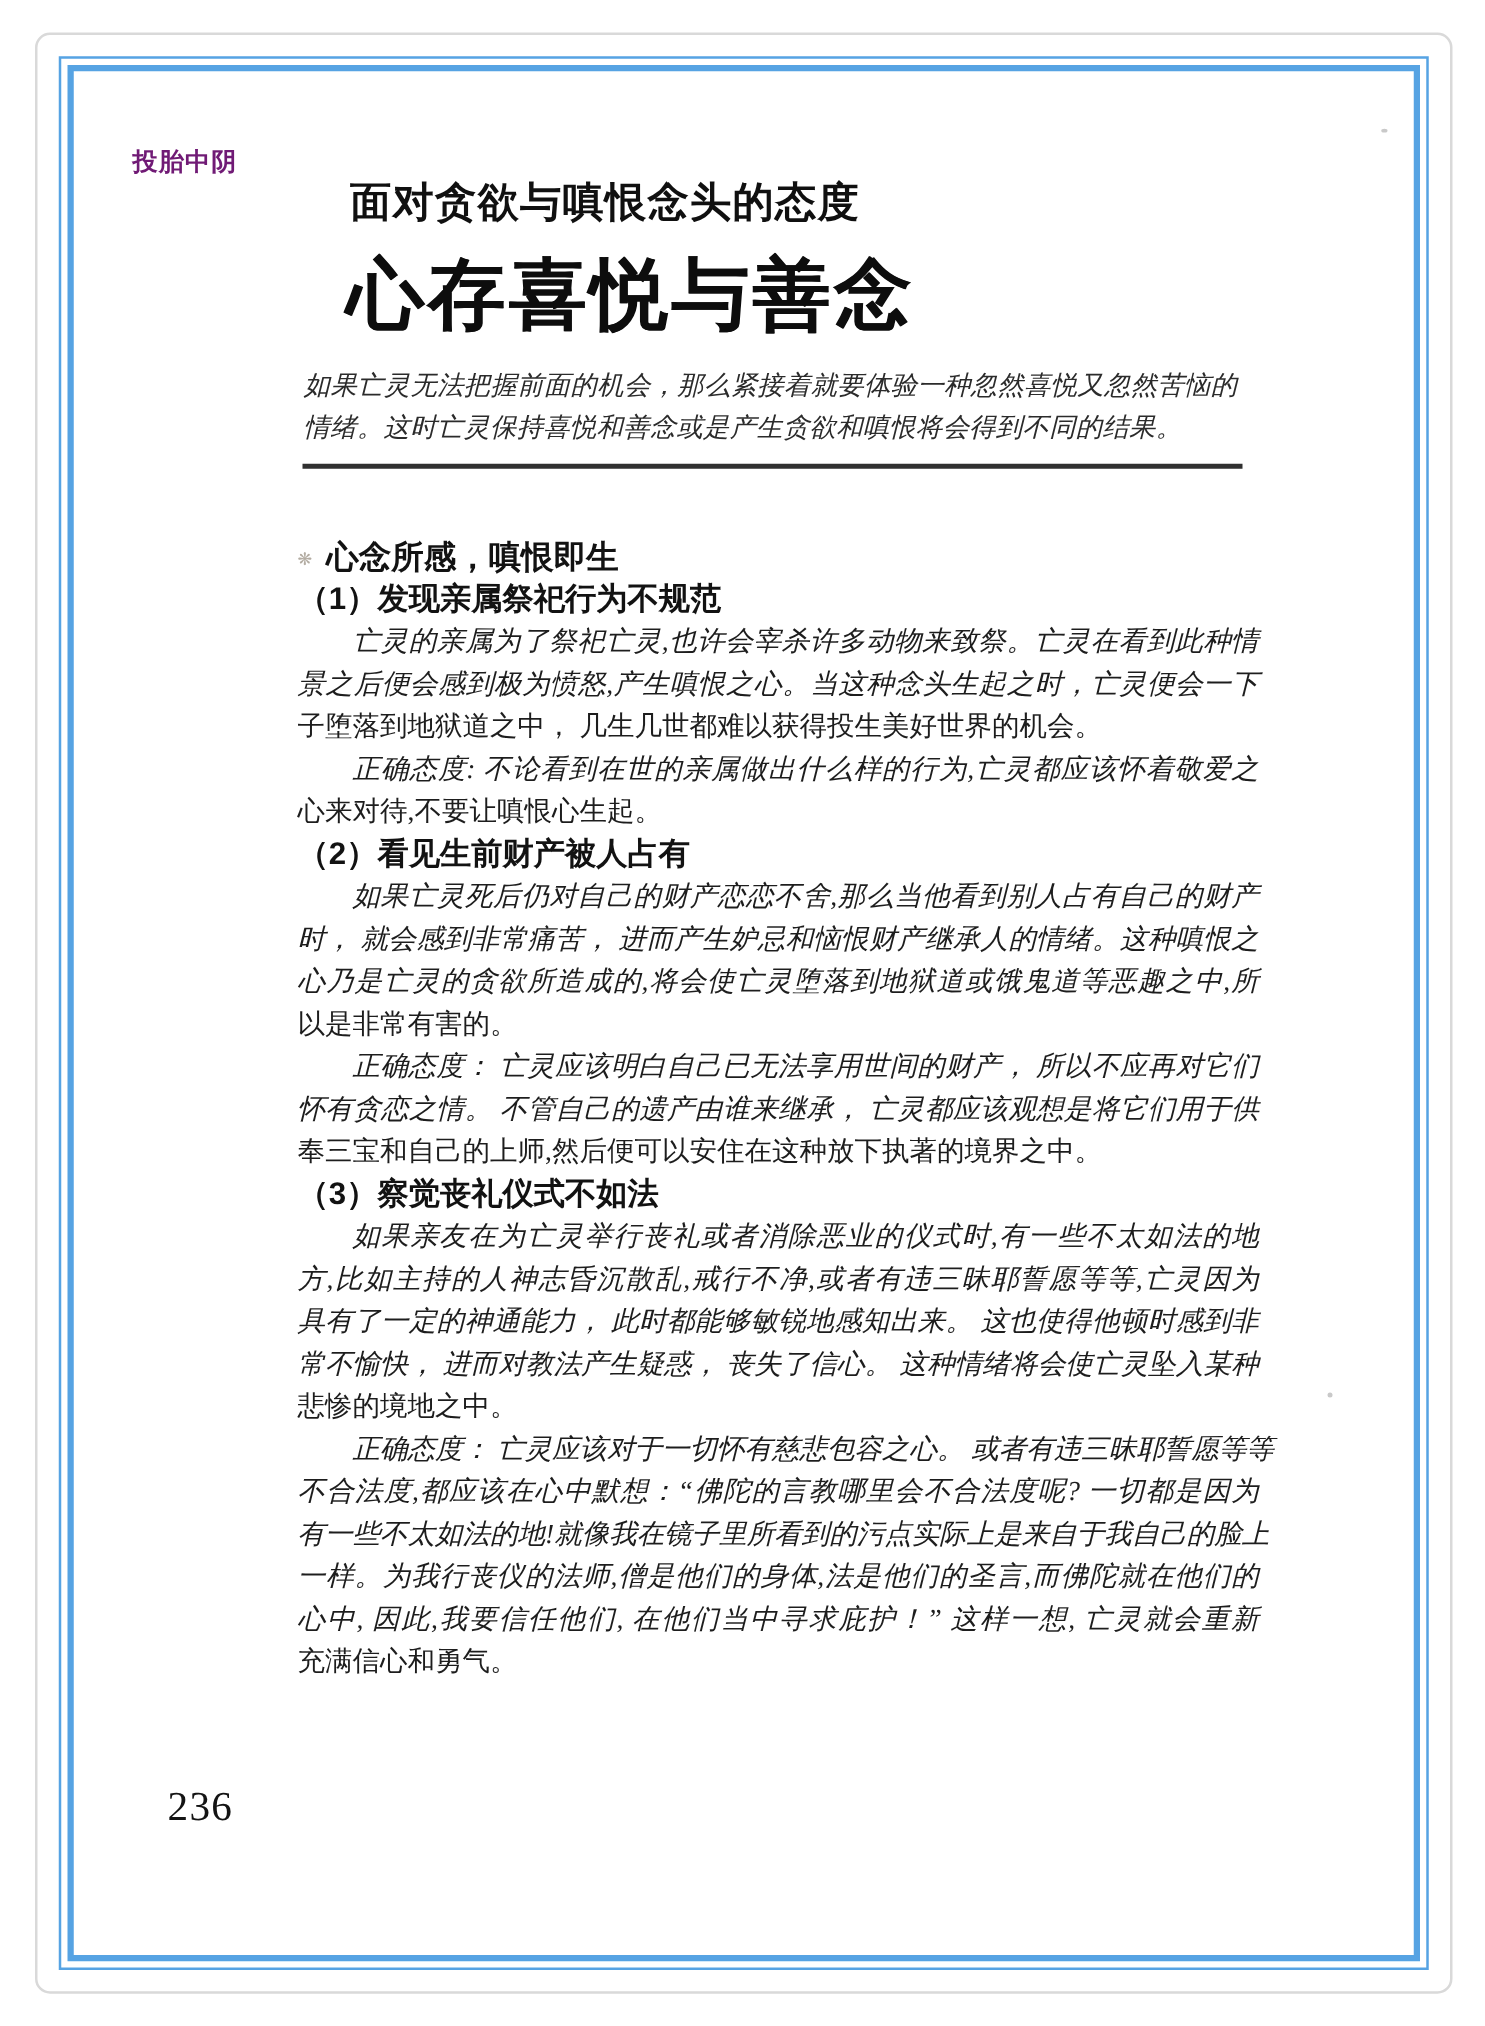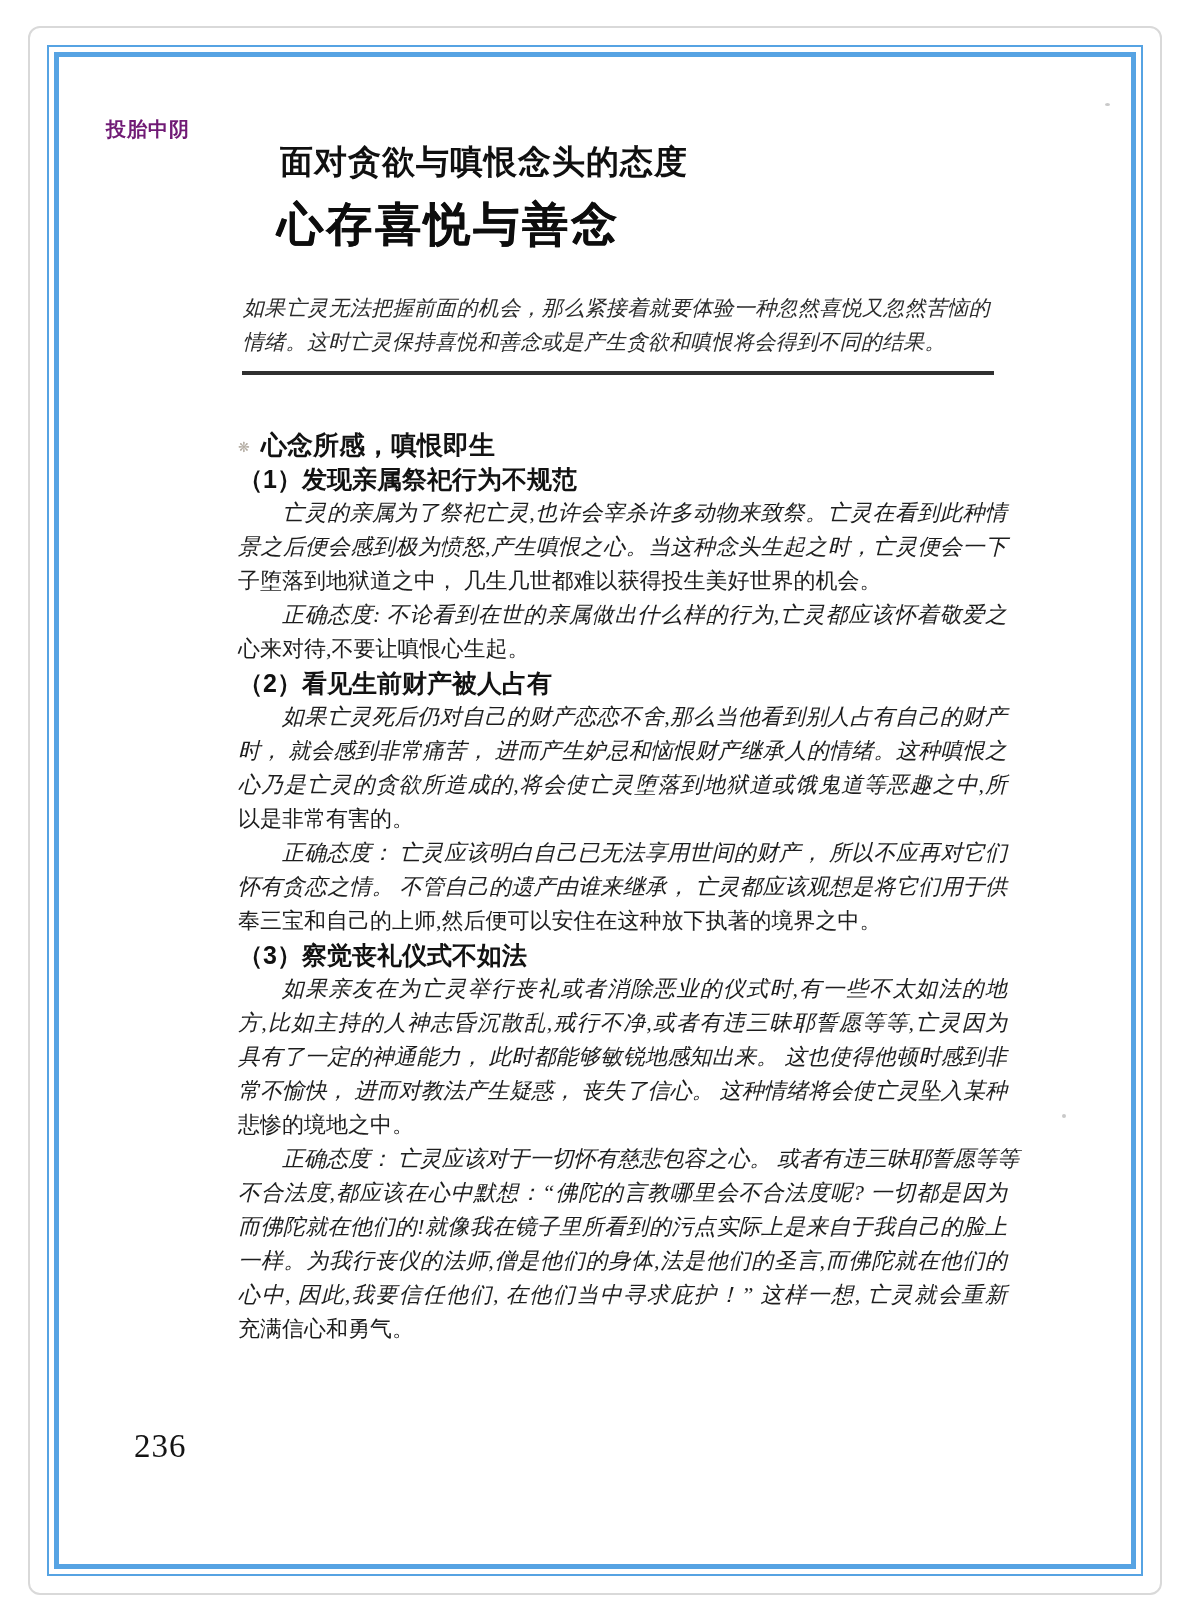--- a/index.html
+++ b/index.html
@@ -13,21 +13,21 @@
   .frame-thin{position:absolute;left:47px;top:45px;right:45px;bottom:45px;
     border:2px solid #56a3e3;}
   .frame-thick{position:absolute;left:54px;top:52px;right:52px;bottom:52px;
     border:5px solid #56a3e3;}
   
   .margin-label{position:absolute;left:106px;top:116px;font-family:Liberation Mono, monospace;
     font-weight:bold;font-size:20px;color:#701a75;letter-spacing:1px;white-space:nowrap;}
   .chapter-subtitle{position:absolute;left:280px;top:140px;font-family:"Liberation Sans",sans-serif;
     font-weight:bold;font-size:33px;color:#101010;letter-spacing:1px;white-space:nowrap;}
   .chapter-title{position:absolute;left:277px;top:194px;font-family:"DejaVu Serif",serif;
-    font-weight:900;font-size:46px;color:#0d0d0d;letter-spacing:3px;white-space:nowrap;
+    font-weight:900;font-size:62px;color:#0d0d0d;letter-spacing:3px;white-space:nowrap;
     text-shadow:0.6px 0 0 currentColor;}
   
   .intro{position:absolute;left:243px;top:291px;width:747px;
     font-style:italic;font-size:21px;color:#2b2b2b;letter-spacing:0.3px;}
   .intro .iline{height:34px;line-height:34px;white-space:nowrap;}
   .intro .iline.fill{text-align:justify;text-align-last:justify;}
   .divider{position:absolute;left:242px;top:371px;width:752px;height:4px;background:#303030;}
   
   #content{position:absolute;left:238px;top:428px;width:769px;}
   .row{height:34px;line-height:34px;white-space:nowrap;overflow:visible;}
@@ -87,21 +87,21 @@
       <div class="row line fill">怀有贪恋之情。 不管自己的遗产由谁来继承， 亡灵都应该观想是将它们用于供</div>
       <div class="row line">奉三宝和自己的上师,然后便可以安住在这种放下执著的境界之中。</div>
       <div class="row subheading">（3）察觉丧礼仪式不如法</div>
       <div class="row line indent fill">如果亲友在为亡灵举行丧礼或者消除恶业的仪式时,有一些不太如法的地</div>
       <div class="row line fill">方,比如主持的人神志昏沉散乱,戒行不净,或者有违三昧耶誓愿等等,亡灵因为</div>
       <div class="row line fill">具有了一定的神通能力， 此时都能够敏锐地感知出来。 这也使得他顿时感到非</div>
       <div class="row line fill">常不愉快， 进而对教法产生疑惑， 丧失了信心。 这种情绪将会使亡灵坠入某种</div>
       <div class="row line">悲惨的境地之中。</div>
       <div class="row line indent fill">正确态度： 亡灵应该对于一切怀有慈悲包容之心。 或者有违三昧耶誓愿等等</div>
       <div class="row line fill">不合法度,都应该在心中默想：“佛陀的言教哪里会不合法度呢? 一切都是因为</div>
-      <div class="row line fill">而佛陀就在他们的!就像我在镜子里所看到的污点实际上是来自于我自己的脸上</div>
+      <div class="row line fill">有一些不太如法的地!就像我在镜子里所看到的污点实际上是来自于我自己的脸上</div>
       <div class="row line fill">一样。为我行丧仪的法师,僧是他们的身体,法是他们的圣言,而佛陀就在他们的</div>
       <div class="row line fill">心中, 因此,我要信任他们, 在他们当中寻求庇护！” 这样一想, 亡灵就会重新</div>
       <div class="row line">充满信心和勇气。</div>
     </div>
 
   <div class="page-number">236</div>
 
   <div class="speck" style="left:1062px;top:1114px;width:4px;height:4px;"></div>
   <div class="speck" style="left:1105px;top:103px;width:5px;height:3px;"></div>
 

